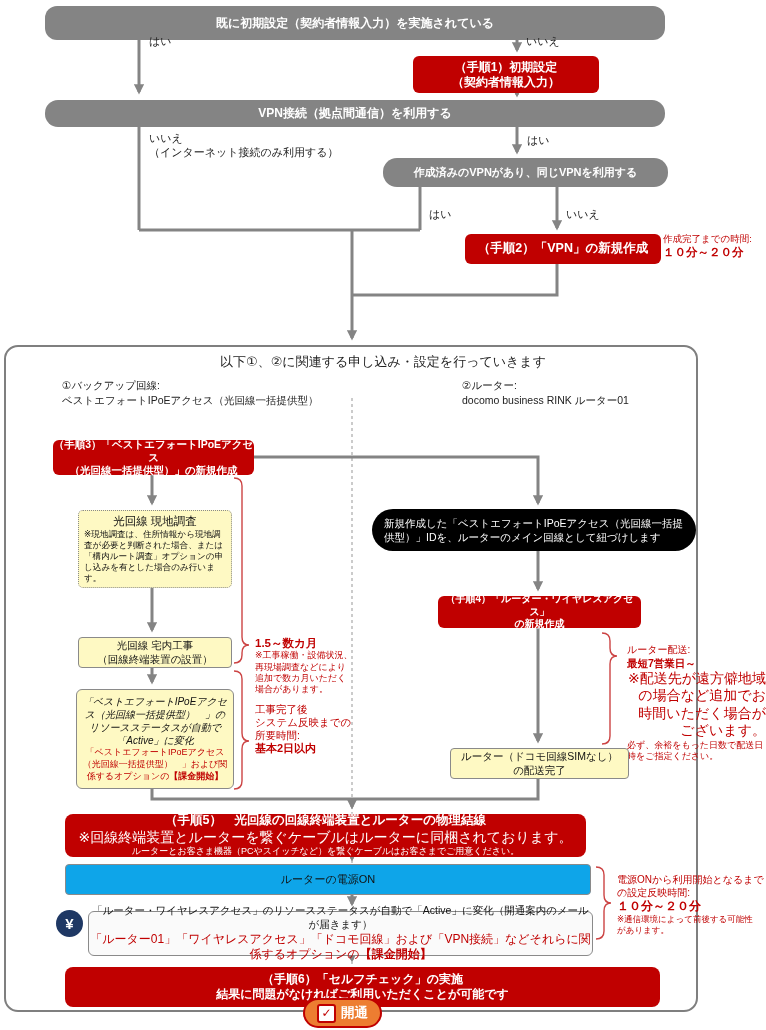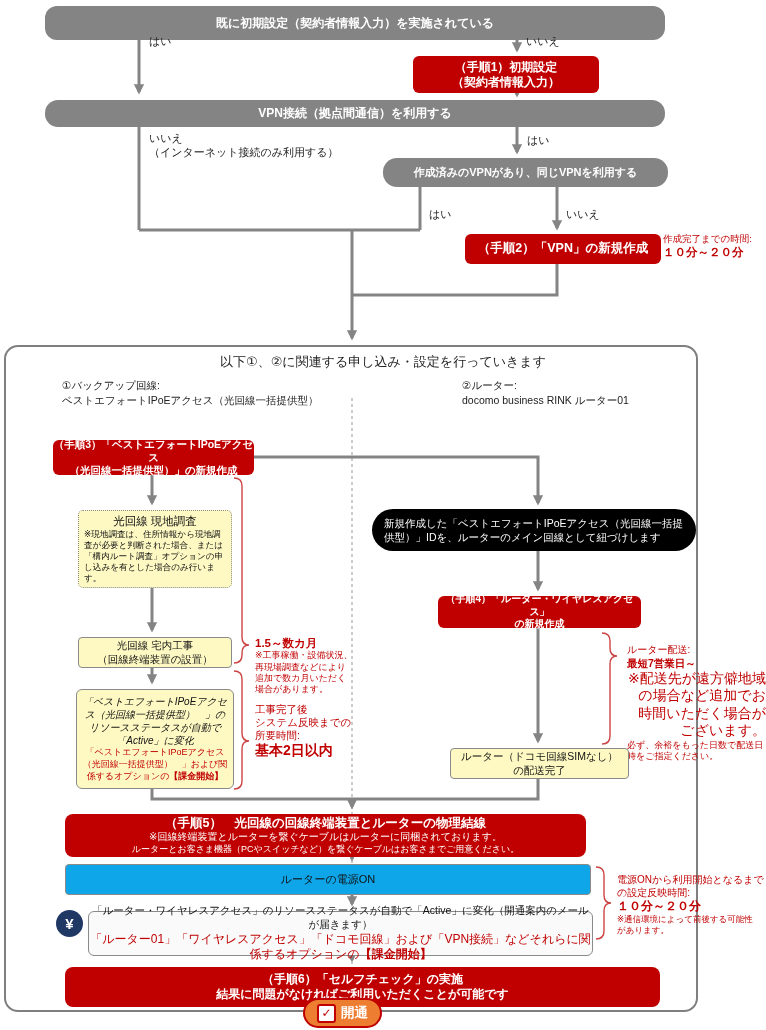--- a/index.html
+++ b/index.html
@@ -132,21 +132,21 @@
 
   <div class="abs notered" style="left:255px;top:636px;width:100px;">
     <div style="font-weight:bold;font-size:11.5px;">1.5～数カ月</div>
     <div style="font-size:9px;">※工事稼働・設備状況、再現場調査などにより追加で数カ月いただく場合があります。</div>
   </div>
 
   <div class="abs notered" style="left:255px;top:703px;width:100px;font-size:10.5px;">
     <div>工事完了後</div>
     <div>システム反映までの</div>
     <div>所要時間:</div>
-    <div style="font-weight:bold;font-size:14px;">基本2日以内</div>
+    <div style="font-weight:bold;font-size:11px;">基本2日以内</div>
   </div>
 
   <div class="abs" style="left:372px;top:509px;width:324px;height:42px;background:#000000;border-radius:21px;color:#fff;font-size:10.5px;line-height:1.35;display:flex;align-items:center;padding:0 12px;">
     <span>新規作成した「ベストエフォートIPoEアクセス（光回線一括提供型）」IDを、ルーターのメイン回線として紐づけします</span>
   </div>
 
   <div class="abs redbox" style="left:438px;top:596px;width:203px;height:32px;font-size:10px;">
     <span>（手順4）「ルーター・ワイヤレスアクセス」</span>
     <span>の新規作成</span>
   </div>
@@ -158,21 +158,21 @@
     <div style="font-size:9px;">必ず、余裕をもった日数で配送日時をご指定ください。</div>
   </div>
 
   <div class="abs litebox" style="left:450px;top:748px;width:179px;height:31px;font-size:10.5px;">
     <span>ルーター（ドコモ回線SIMなし）</span>
     <span>の配送完了</span>
   </div>
 
   <div class="abs redbox" style="left:65px;top:814px;width:521px;height:43px;border-radius:8px;">
     <div style="font-size:12.5px;">（手順5）　光回線の回線終端装置とルーターの物理結線</div>
-    <div style="font-size:10px;font-weight:normal;">※回線終端装置とルーターを繋ぐケーブルはルーターに同梱されております。</div>
+    <div style="font-size:14px;font-weight:normal;">※回線終端装置とルーターを繋ぐケーブルはルーターに同梱されております。</div>
     <div style="font-size:9px;font-weight:normal;">ルーターとお客さま機器（PCやスイッチなど）を繋ぐケーブルはお客さまでご用意ください。</div>
   </div>
 
   <div class="abs litebox" style="left:65px;top:864px;width:526px;height:31px;font-size:11px;background:#0ea5e9;">
     <span>ルーターの電源ON</span>
   </div>
 
   <div class="abs litebox" style="left:88px;top:911px;width:505px;height:45px;border-radius:6px;background:#FAFAFA;">
     <div style="font-size:10.5px;">「ルーター・ワイヤレスアクセス」のリソースステータスが自動で「Active」に変化（開通案内のメールが届きます）</div>
     <div style="font-size:12px;color:#C00000;text-align:center;"><span>「ルーター01」「ワイヤレスアクセス」「ドコモ回線」および「VPN接続」などそれらに関係するオプションの</span><span style="font-weight:bold;">【課金開始】</span></div>

